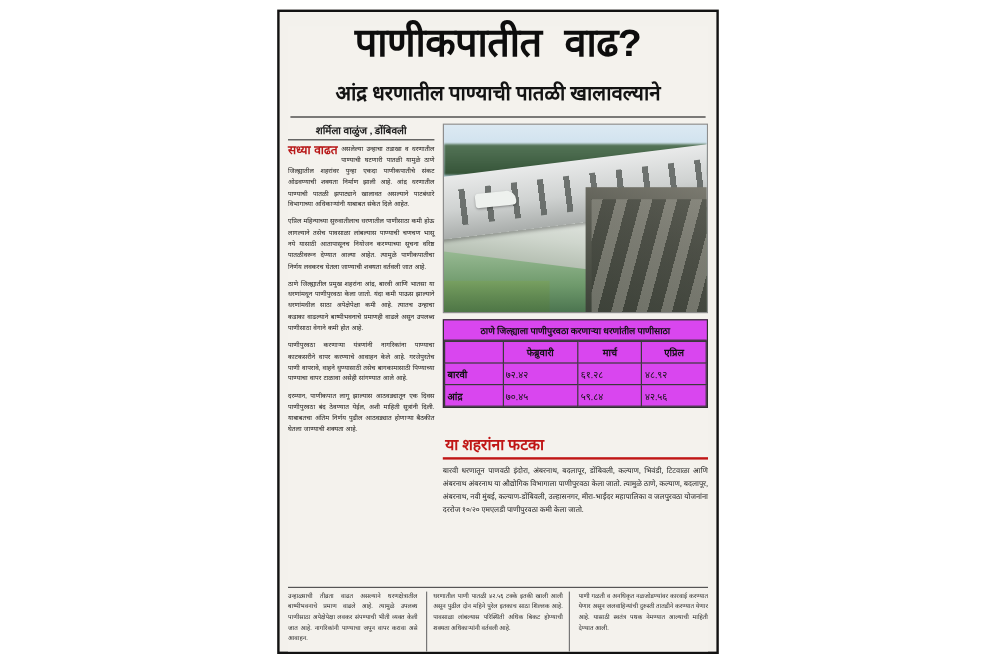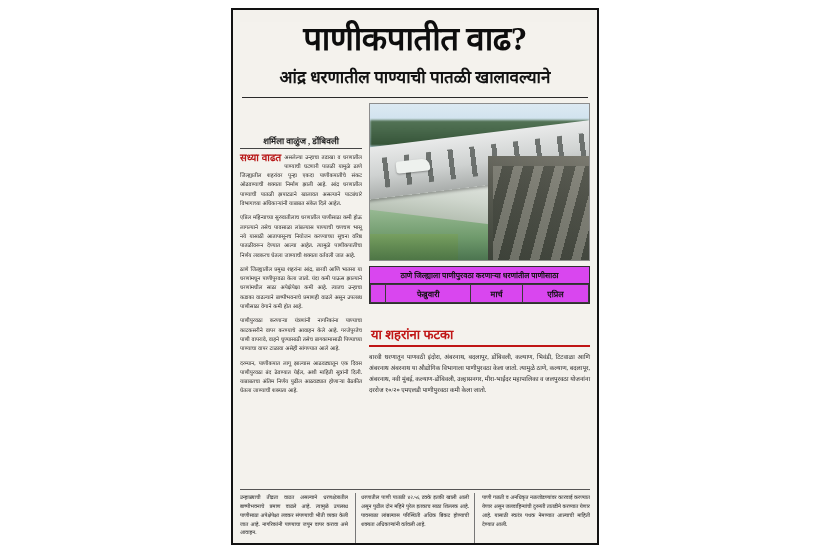--- a/index.html
+++ b/index.html
@@ -35,21 +35,21 @@
   .inner {
     position: relative;
     width: 100%;
     height: 100%;
     background: #f4f2ed;
   }
 
   
   .headline {
     text-align: center;
-    font-family: Liberation Serif, serif;
+    font-family: Liberation Mono, monospace;
     font-weight: bold;
     font-size: 33px;
     line-height: 1.05;
     color: #0d0d0d;
     letter-spacing: -0.5px;
     margin-top: 6px;
   }
   .subhead {
     text-align: center;
     font-family: "Liberation Serif", serif;
@@ -84,21 +84,20 @@
 
   .byline {
     font-family: "Liberation Serif", serif;
     font-size: 8.5px;
     font-weight: bold;
     color: #1b1b1b;
     text-align: center;
     border-bottom: 1px solid #444;
     padding-bottom: 2px;
     margin-bottom: 4px;
-    margin-top: 32px;
   }
   .drop {
     font-family: "Liberation Serif", serif;
     font-size: 10px;
     font-weight: bold;
     color: #b81818;
     float: left;
     margin: 0 3px 0 0;
     line-height: 1.05;
   }
@@ -317,20 +316,32 @@
             <table>
               <thead>
                 <tr>
                   <th></th>
                   <th>फेब्रुवारी</th>
                   <th>मार्च</th>
                   <th>एप्रिल</th>
                 </tr>
               </thead>
               <tbody>
+                <tr>
+                  <td class="rowhead">बारवी</td>
+                  <td>७२.४२</td>
+                  <td>६१.२८</td>
+                  <td>४८.९२</td>
+                </tr>
+                <tr>
+                  <td class="rowhead">आंद्र</td>
+                  <td>७०.४५</td>
+                  <td>५९.८४</td>
+                  <td>४२.५६</td>
+                </tr>
               </tbody>
             </table>
           </div>
 
           <div class="red-head">या शहरांना फटका</div>
           <hr class="red-underline">
           <div class="red-body">बारवी धरणातून पाणवठी इंदोरा, अंबरनाथ, बदलापूर, डोंबिवली, कल्याण, भिवंडी, टिटवाळा आणि अंबरनाथ अंबरनाथ या औद्योगिक विभागाला पाणीपुरवठा केला जातो. त्यामुळे ठाणे, कल्याण, बदलापूर, अंबरनाथ, नवी मुंबई, कल्याण-डोंबिवली, उल्हासनगर, मीरा-भाईंदर महापालिका व जलपुरवठा योजनांना दररोज १०/२० एमएलडी पाणीपुरवठा कमी केला जातो.</div>
 
         </div>
       </div>

